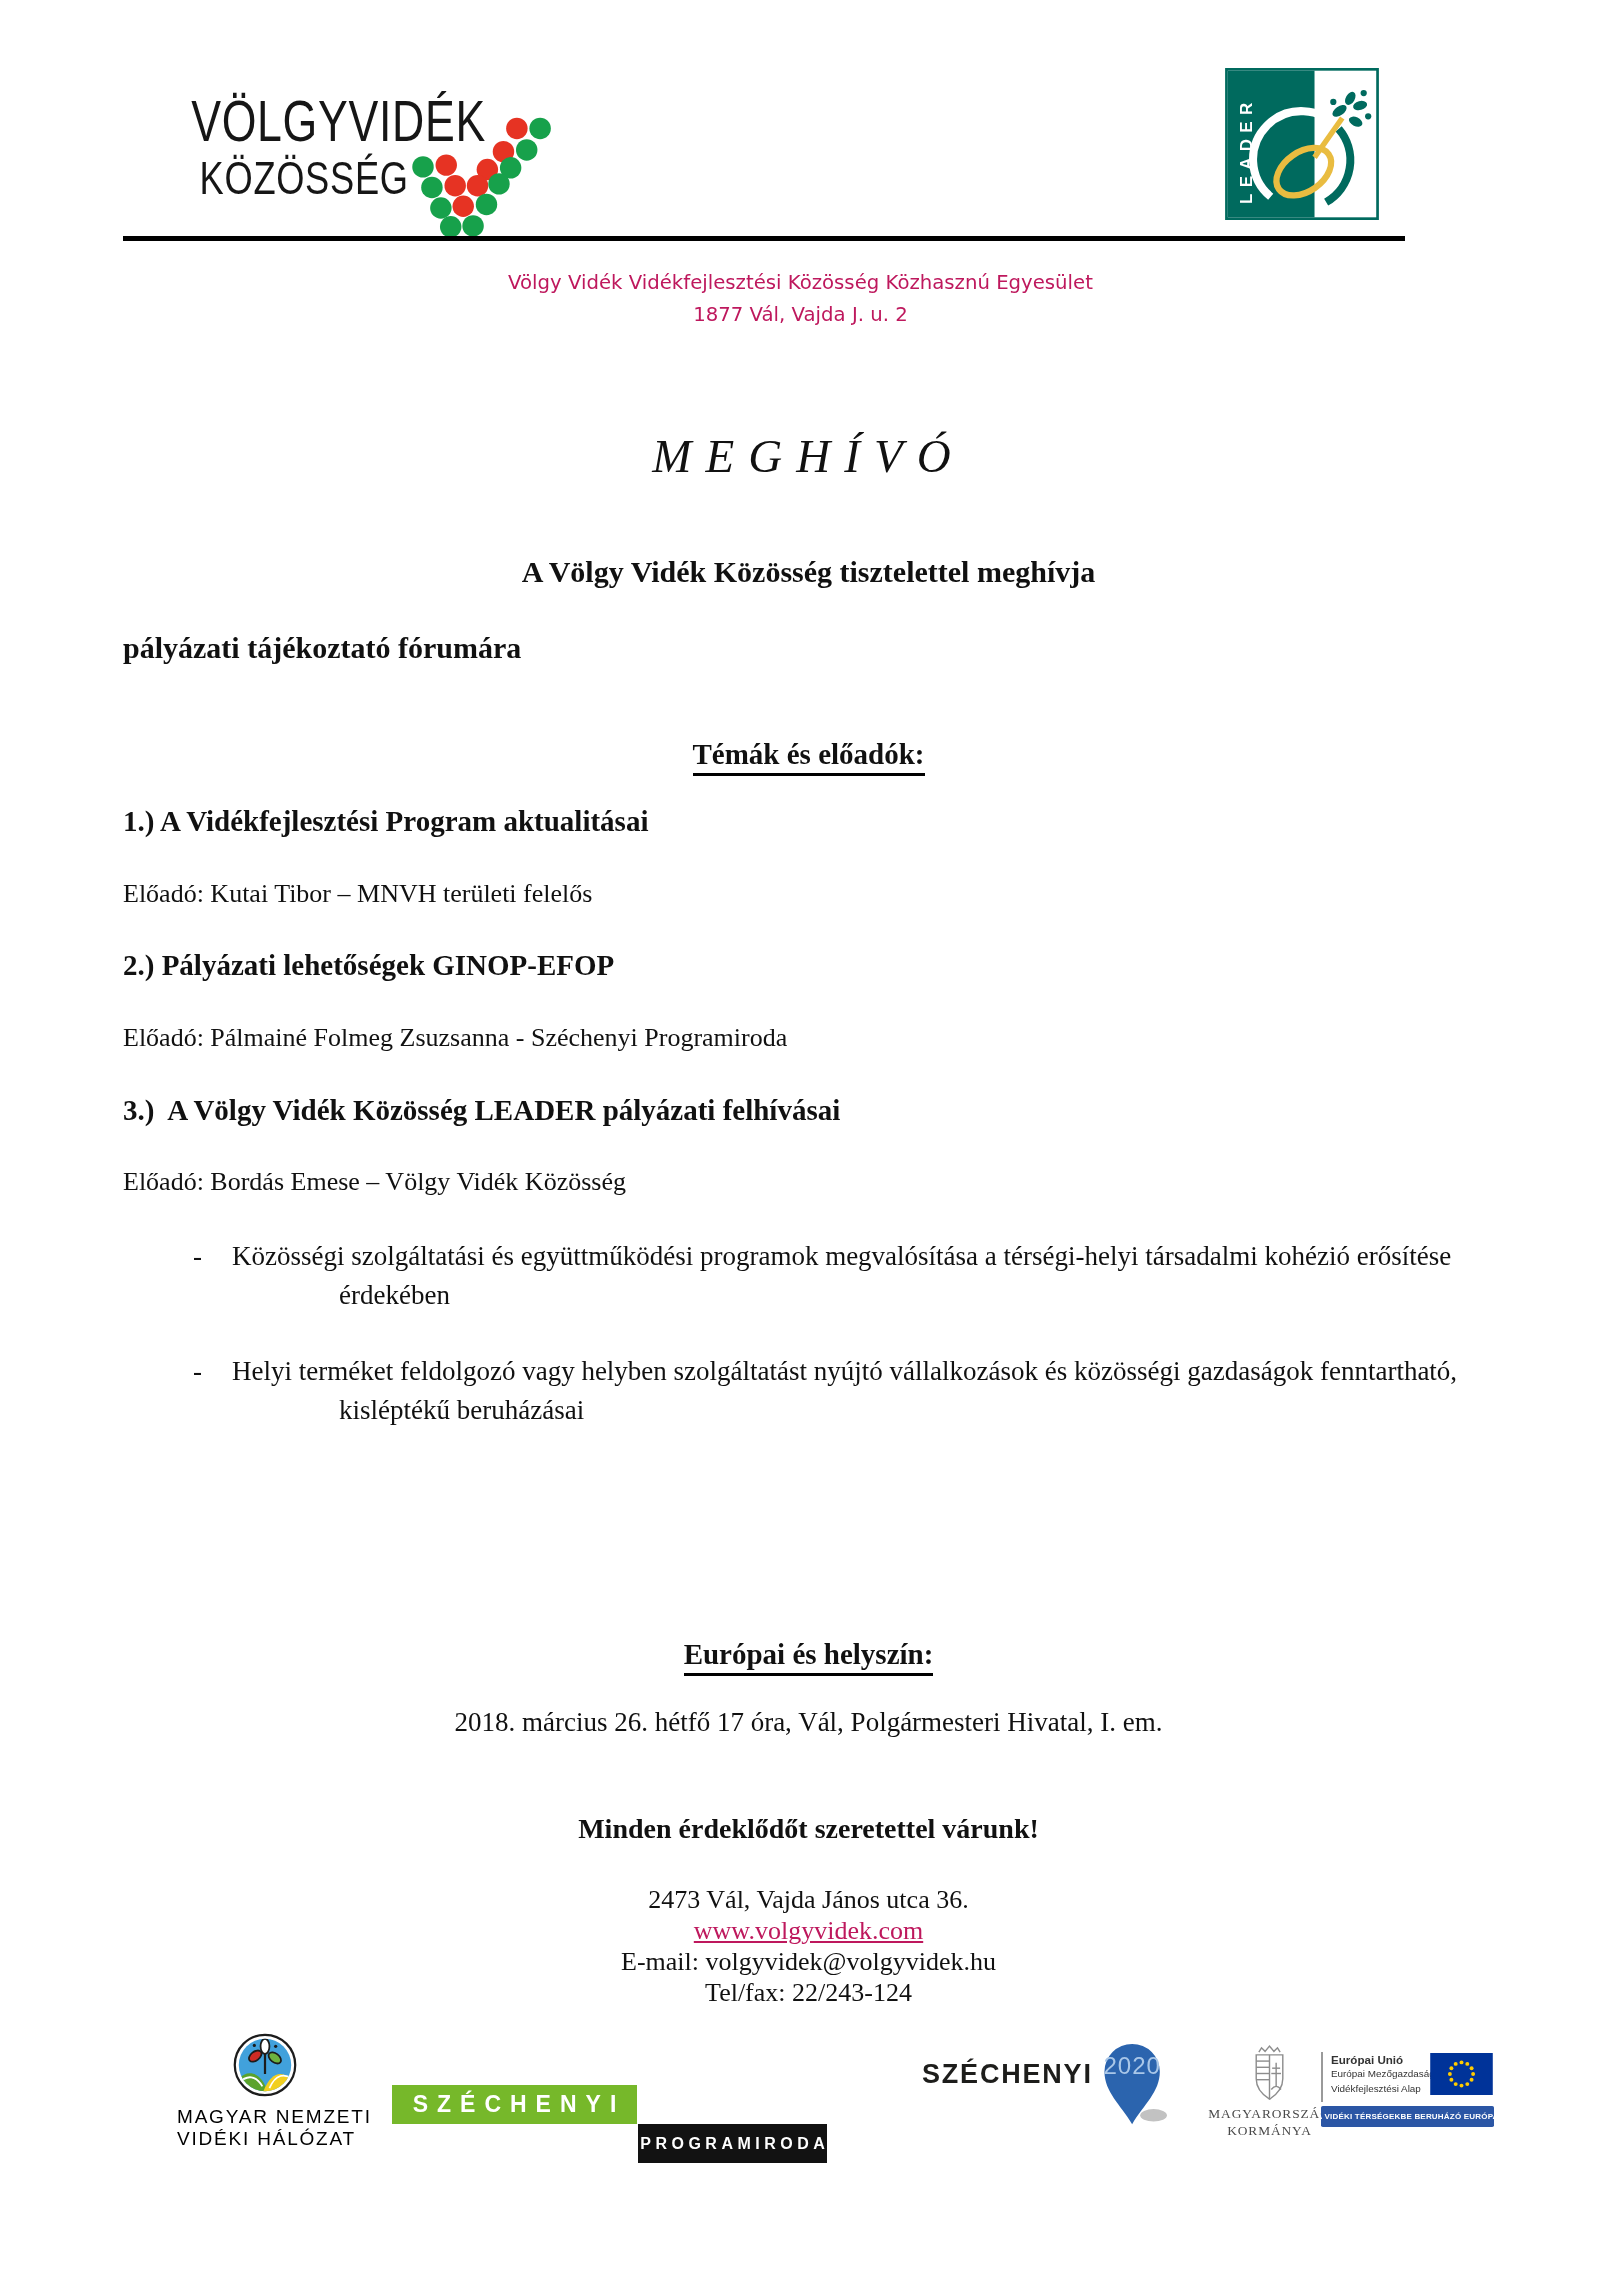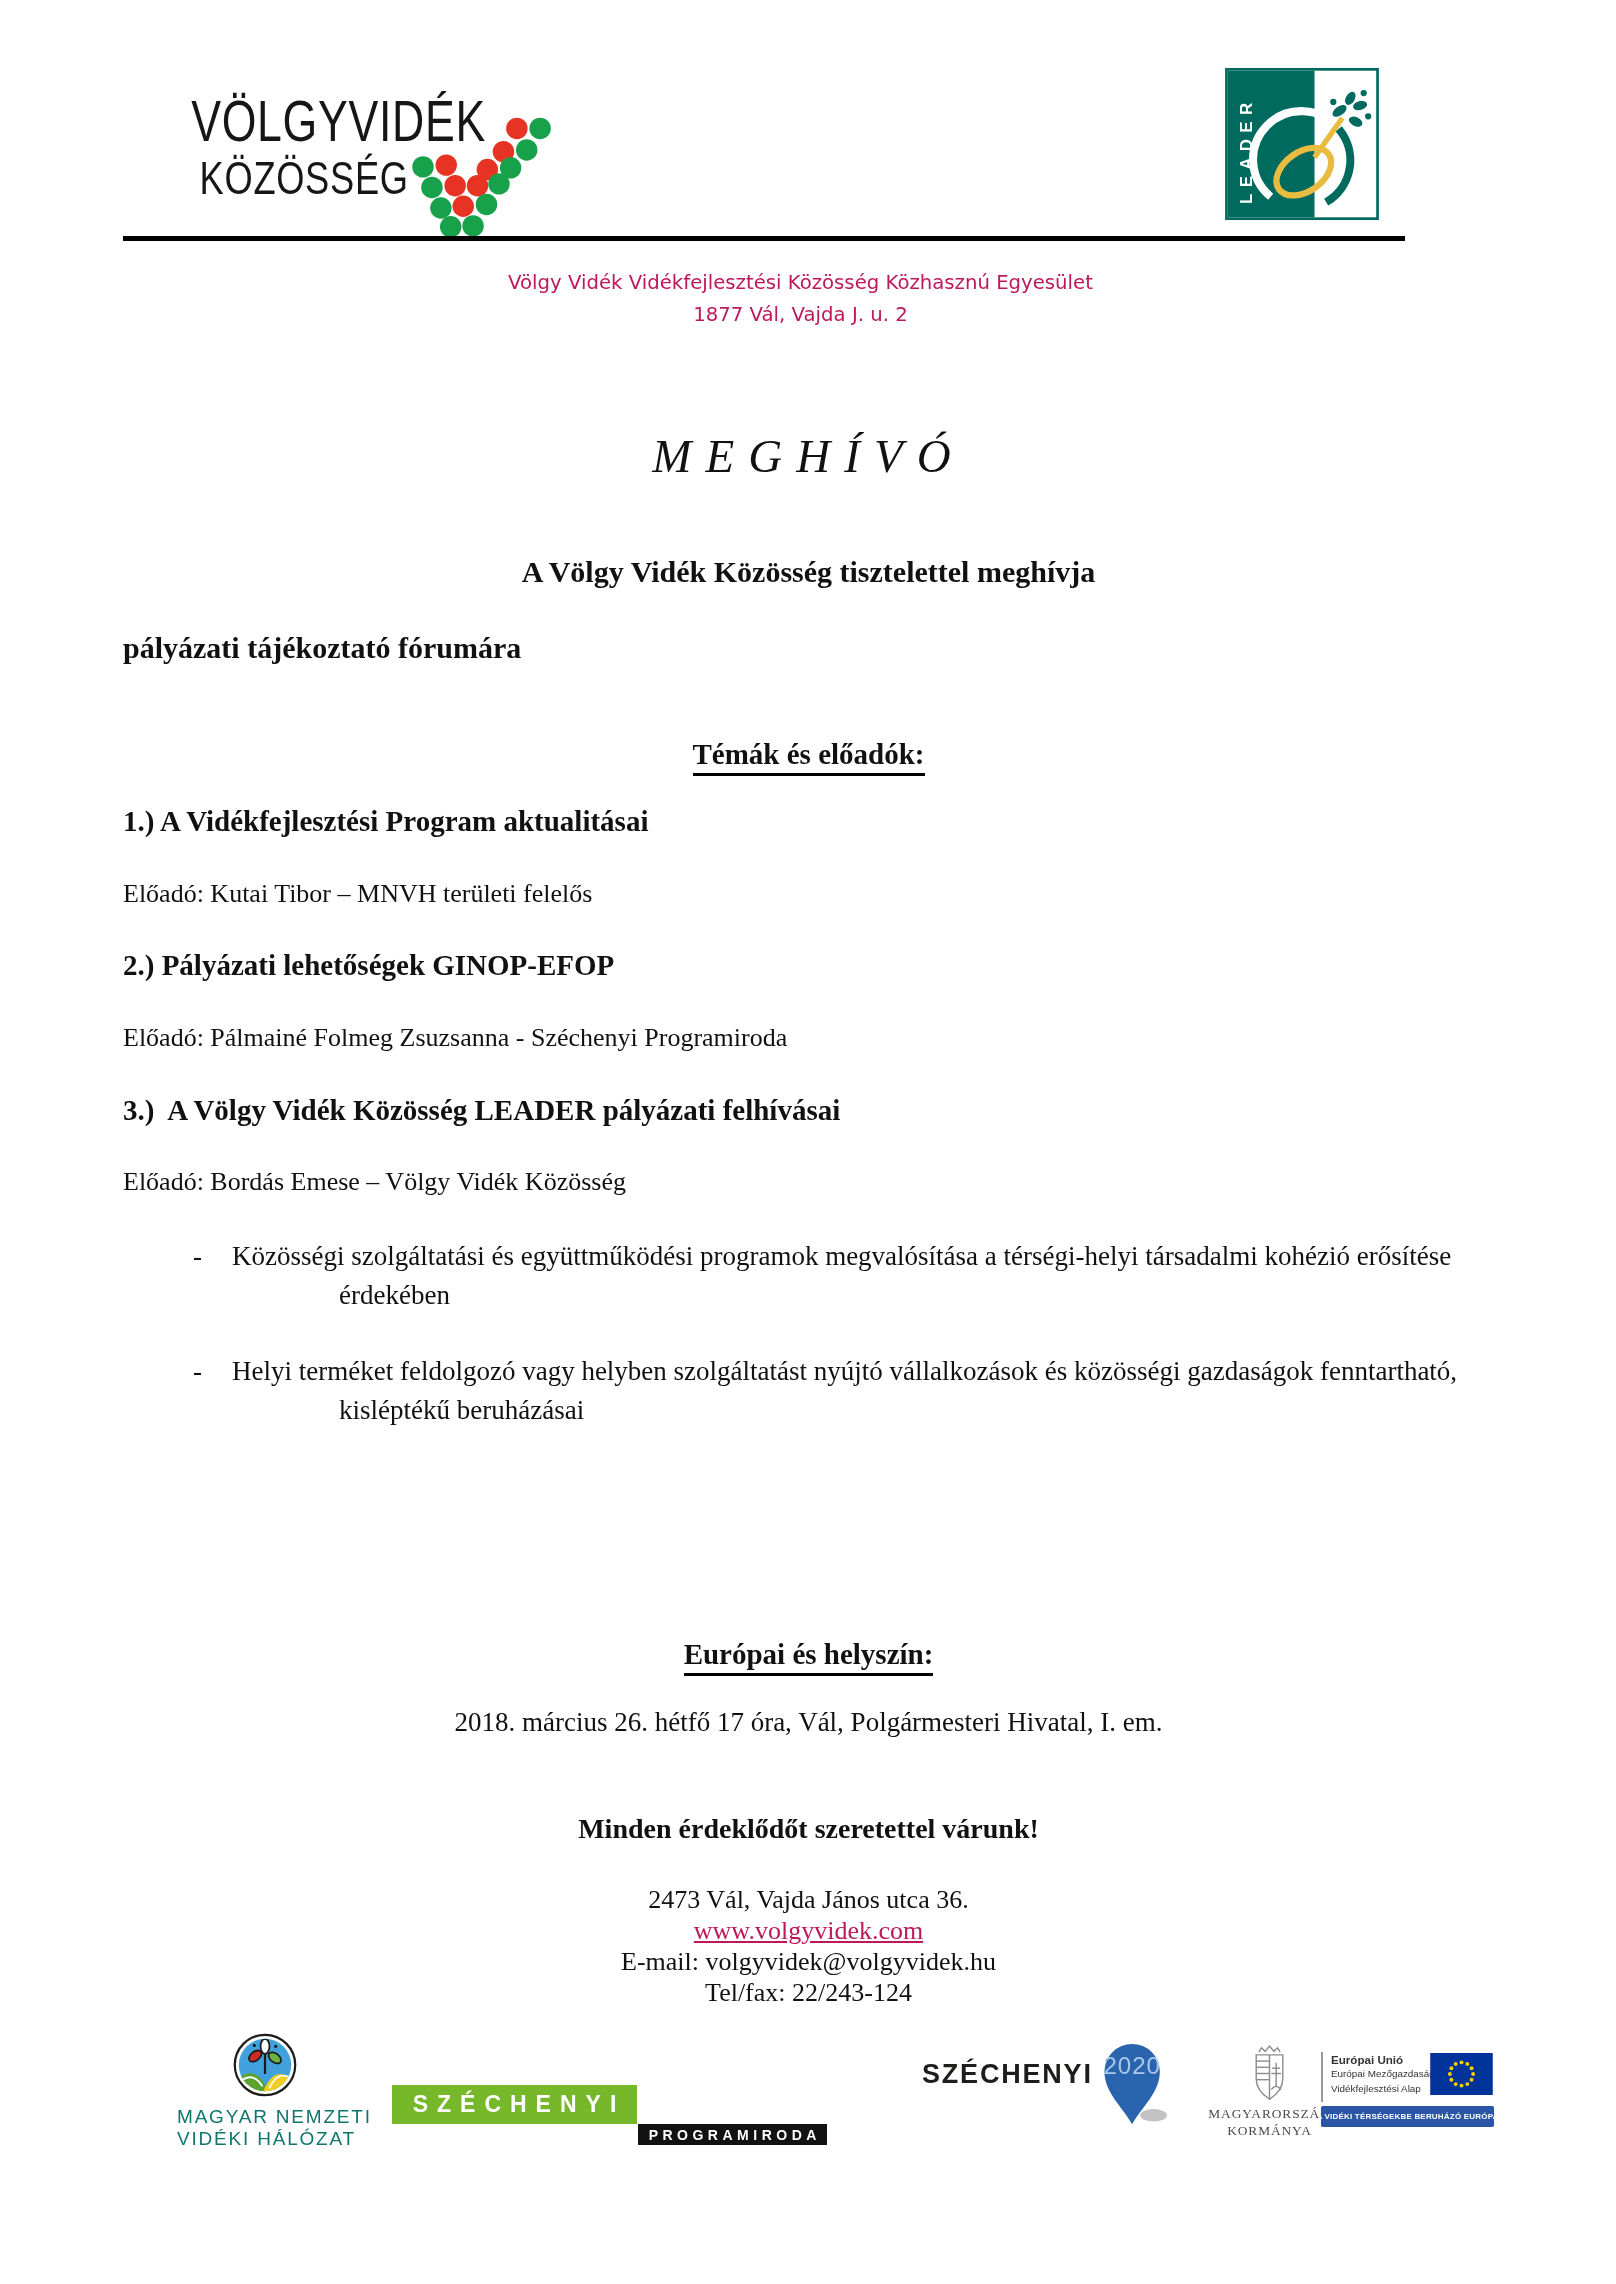--- a/index.html
+++ b/index.html
@@ -36,31 +36,31 @@
   .bullet::before{content:"-";position:absolute;left:70px;top:0;text-indent:0;}
   .idopont{top:1638px;}
   .datum{top:1707px;text-align:center;font-size:27px;}
   .closing{top:1813px;text-align:center;font-weight:bold;font-size:28px;}
   .contact{top:1884px;text-align:center;font-size:26px;line-height:31px;}
   .contact a{color:#be185d;text-decoration:underline;}
   
   .vv-logo{left:184px;top:90px;width:385px;height:152px;}
   .leader-logo{left:1225px;top:68px;width:154px;height:152px;}
   .mnvh{left:177px;top:2033px;width:176px;text-align:center;
-    font-family:"Liberation Sans",sans-serif;color:#0f766e;}
+    font-family:"Liberation Sans",sans-serif;color:#000000;}
   .mnvh .emblem{display:block;margin:0 auto 9px auto;}
   .mnvh .l{font-size:19px;letter-spacing:1.8px;line-height:22.4px;white-space:nowrap;}
   .szpi-green{left:392px;top:2085px;width:245px;height:39px;background:#76b82a;
     display:flex;align-items:center;justify-content:center;
     font-family:"Liberation Sans",sans-serif;font-weight:bold;color:#fff;
     font-size:23px;letter-spacing:9px;text-indent:9px;overflow:hidden;}
-  .szpi-black{left:638px;top:2124px;width:189px;height:21px;background:#121212;
+  .szpi-black{left:638px;top:2124px;width:189px;height:39px;background:#121212;
     display:flex;align-items:center;justify-content:center;
     font-family:"Liberation Sans",sans-serif;font-weight:bold;color:#fff;
-    font-size:14px;letter-spacing:4.5px;text-indent:4.5px;overflow:hidden;}
+    font-size:16px;letter-spacing:4.5px;text-indent:4.5px;overflow:hidden;}
   .sz2020-text{left:922px;top:2059px;font-family:"Liberation Sans",sans-serif;
     font-weight:bold;font-size:27px;letter-spacing:1.8px;color:#1d1d1b;}
   .pin{left:1100px;top:2042px;}
   .gov{left:1189px;top:2105px;width:161px;text-align:center;
     font-size:13.4px;line-height:17px;letter-spacing:0.9px;color:#4a4a4a;}
   .gov-crest{left:1250px;top:2043px;}
   .eu-divider{left:1321px;top:2052px;width:1.8px;height:50px;background:#9a9a9a;}
   .eu-text{left:1331px;top:2053px;width:100px;font-family:"Liberation Sans",sans-serif;
     color:#333;font-size:9.9px;line-height:14.3px;white-space:nowrap;}
   .eu-text .b{font-weight:bold;font-size:11.6px;}

